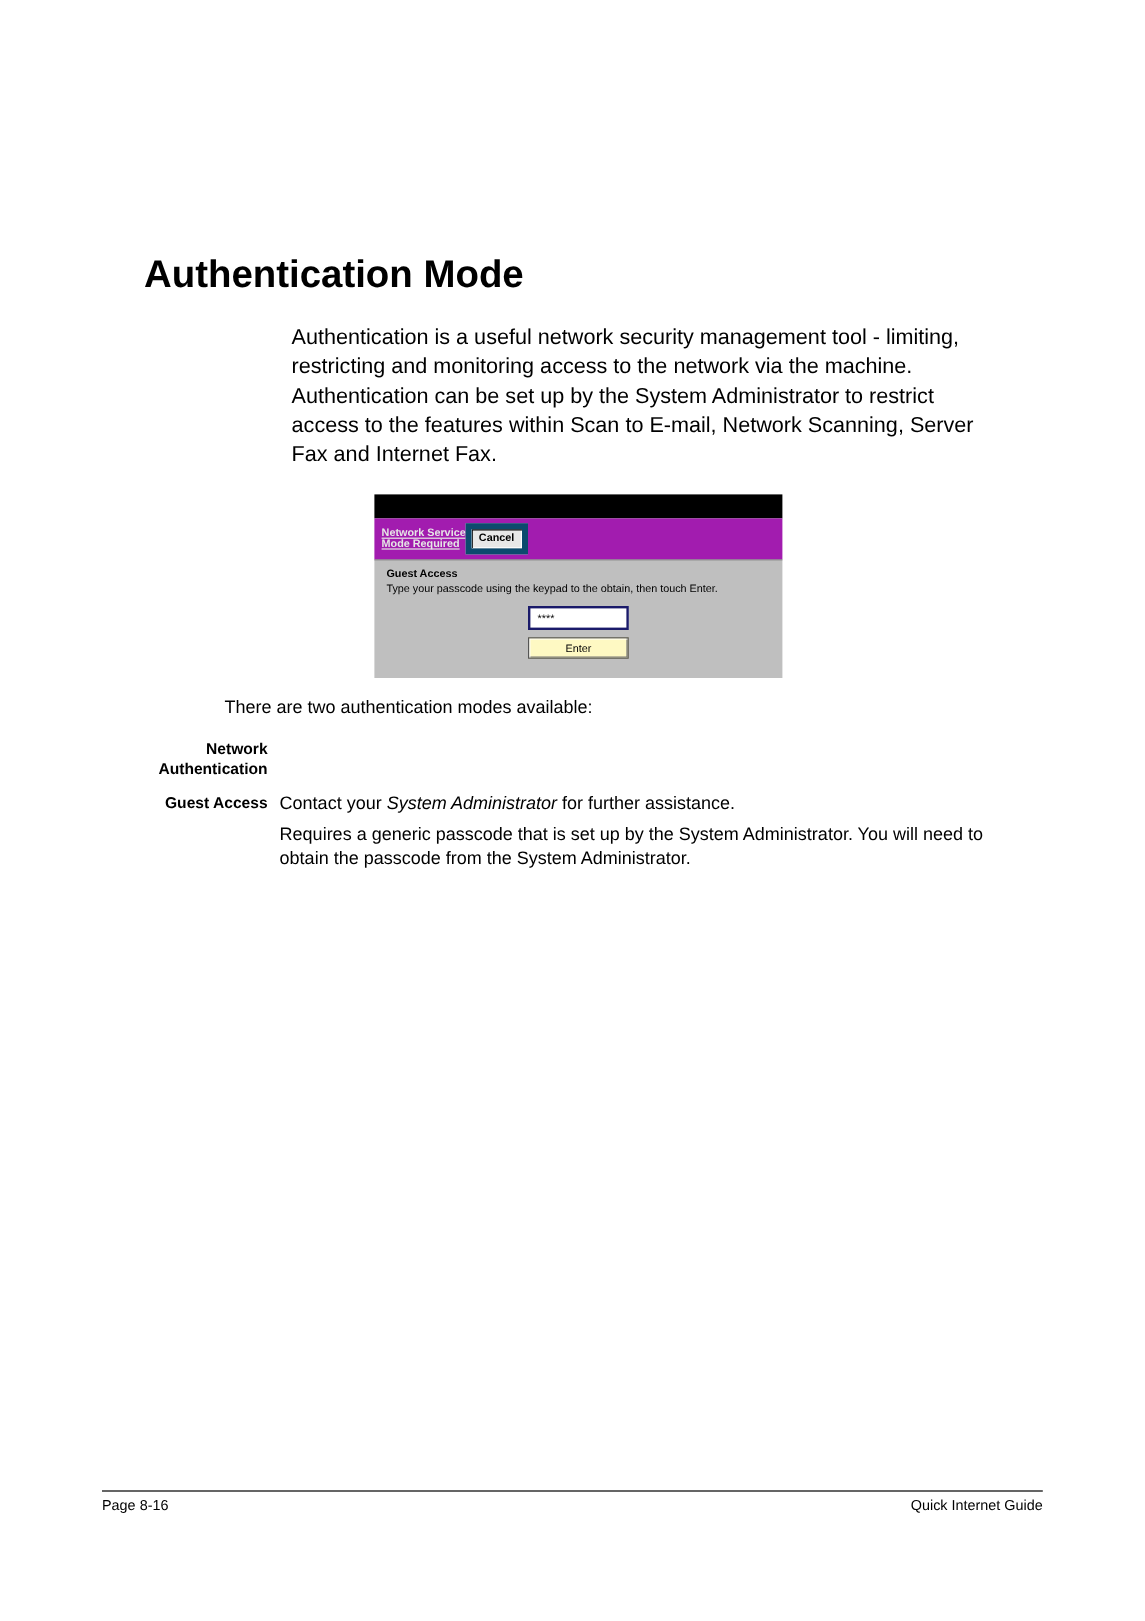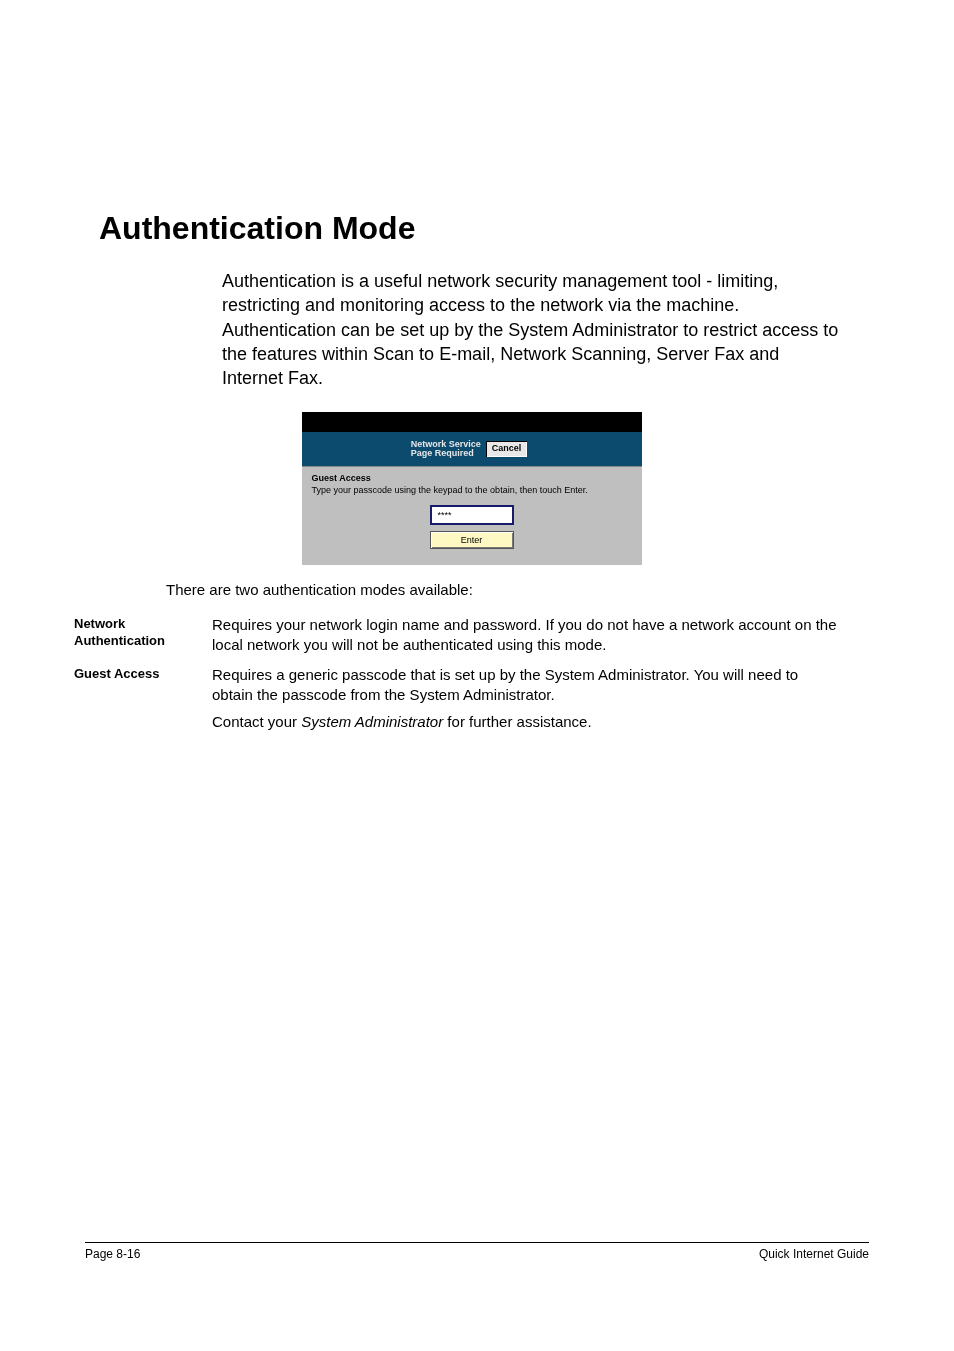--- a/index.html
+++ b/index.html
@@ -6,21 +6,21 @@
   html, body { margin: 0; padding: 0; }
   body {
     width: 954px;
     height: 1351px;
     background: #ffffff;
     font-family: Arial, Helvetica, sans-serif;
     color: #000;
     position: relative;
   }
   .page {
-    padding: 90px 85px 0 74px;
+    padding: 90px 85px 0 95px;
     position: relative;
     height: 100%;
   }
   .main-heading {
     font-size: 32px;
     font-weight: bold;
     margin: 120px 0 22px 25px;
   }
   .intro-para {
     margin-left: 148px;
@@ -28,30 +28,31 @@
     font-size: 18px;
     line-height: 1.35;
     margin-bottom: 22px;
   }
   .screencap {
     margin: 0 auto 14px auto;
     width: 340px;
   }
   .scr-top { height: 20px; background: #000; }
   .scr-titlebar {
-    background: #0c4a6e;
+    background: #a21caf;
     color: #e6e6e6;
     font-size: 9px;
     font-weight: bold;
     padding: 4px 6px;
     position: relative;
     line-height: 1.1;
     display: flex;
-    justify-content: center;
+    justify-content: flex-start;
     align-items: center;
+    text-decoration: underline;
   }
   .scr-titlebar .title-lines { display: flex; flex-direction: column; }
   .scr-cancel {
     background: #e8e8e8;
     border: 5px solid #0c4a6e;
     color: #000;
     font-size: 9px;
     padding: 3px 6px;
     box-shadow: 1px 1px 0 #000 inset, -1px -1px 0 #fff inset;
   }
@@ -90,21 +91,21 @@
     line-height: 1.35;
     margin-bottom: 14px;
   }
   .def-row {
     display: flex;
     margin-bottom: 10px;
     align-items: flex-start;
   }
   .def-label {
     width: 138px;
-    text-align: left;
+    text-align: right;
     font-size: 13px;
     font-weight: bold;
     padding-right: 10px;
     line-height: 1.35;
     flex-shrink: 0;
   }
   .def-body {
     flex: 1;
     font-size: 15px;
     line-height: 1.35;
@@ -131,49 +132,48 @@
 
   <h1 class="main-heading">Authentication Mode</h1>
 
   <p class="intro-para">Authentication is a useful network security management tool - limiting, restricting and monitoring access to the network via the machine. Authentication can be set up by the System Administrator to restrict access to the features within Scan to E-mail, Network Scanning, Server Fax and Internet Fax.</p>
 
   <div class="screencap">
     <div class="scr-top"></div>
     <div class="scr-titlebar">
       <div class="title-lines">
         <span>Network Service</span>
-        <span>Page Required</span>
+        <span>Mode Required</span>
       </div>
       <div class="scr-cancel">Cancel</div>
     </div>
     <div class="scr-body">
       <div class="ga">Guest Access</div>
       <div>Type your passcode using the keypad to the obtain, then touch Enter.</div>
       <div class="scr-input-wrap">
         <div class="scr-input">****</div><br>
         <div class="scr-enter">Enter</div>
       </div>
     </div>
   </div>
 
   <p class="below-cap">There are two authentication modes available:</p>
 
   <div class="def-row">
     <div class="def-label">
       <span>Network</span><br>
       <span>Authentication</span>
     </div>
-    <div class="def-body">Requires your network login name and password. If you do not have a network account on the local network you will not be authenticated using this mode.</div>
   </div>
 
   <div class="def-row">
     <div class="def-label">Guest Access</div>
     <div class="def-body">
+      <p><span>Contact your </span><span class="italic">System Administrator</span><span> for further assistance.</span></p>
       <p>Requires a generic passcode that is set up by the System Administrator. You will need to obtain the passcode from the System Administrator.</p>
-      <p><span>Contact your </span><span class="italic">System Administrator</span><span> for further assistance.</span></p>
     </div>
   </div>
 
   <div class="footer">
     <span>Page 8-16</span>
     <span>Quick Internet Guide</span>
   </div>
 
 </div>
 

